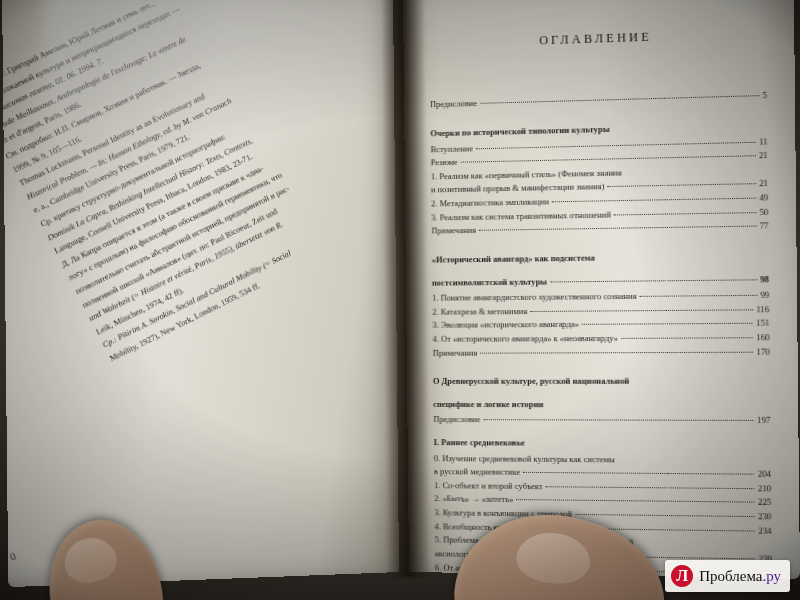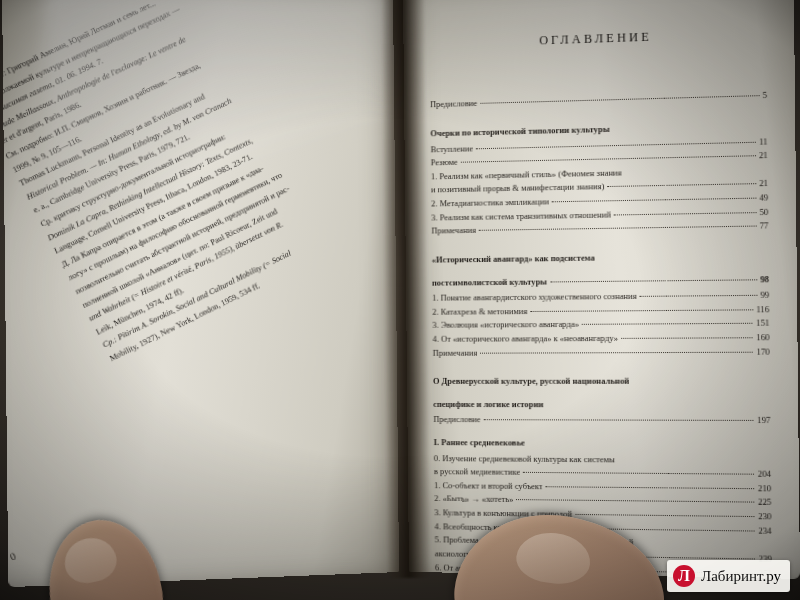--- a/index.html
+++ b/index.html
@@ -227,21 +227,21 @@
     font-size: 16px;
     line-height: 22px;
     text-align: center;
     font-weight: bold;
   }
   .wm-text {
     font-family: "Liberation Serif", serif;
     font-size: 15px;
     color: #111;
   }
-  .wm-text .dom { color: #000000; }
+  .wm-text .dom { color: #4c1d95; }
 </style>
 </head>
 <body>
 
 <div id="scene">
   <div class="bg-dark"></div>
 
   <div class="book">
 
     <div class="page page-left">
@@ -420,15 +420,15 @@
     <div class="thumb-nail" style="left:22px; top:16px; width:52px; height:44px;"></div>
   </div>
   <div class="thumb thumb-right">
     <div class="thumb-nail" style="left:58px; top:18px; width:74px; height:50px;"></div>
   </div>
 
   <div class="vignette"></div>
 
   <div class="watermark">
     <div class="wm-logo">Л</div>
-    <div class="wm-text"><span>Лабиринт</span><span class="dom">.ру</span></div>
+    <div class="wm-text"><span>Проблема</span><span class="dom">.ру</span></div>
   </div>
 </div>
 
 </body></html>

